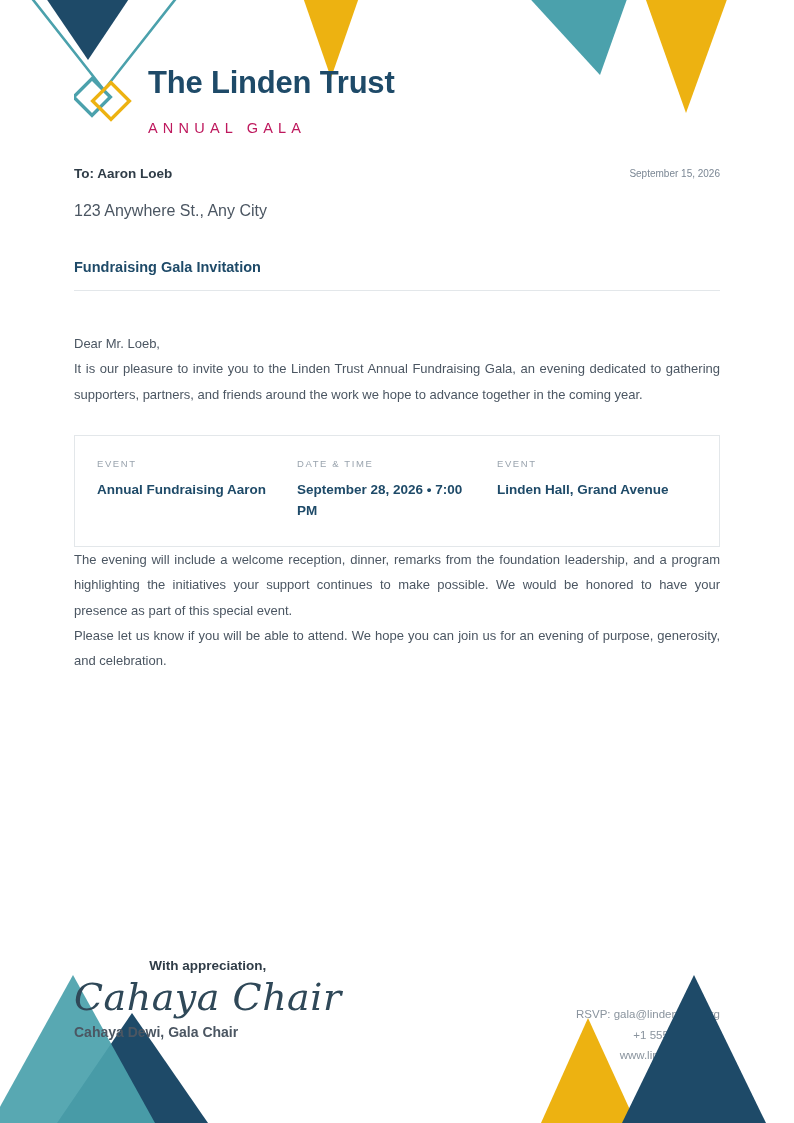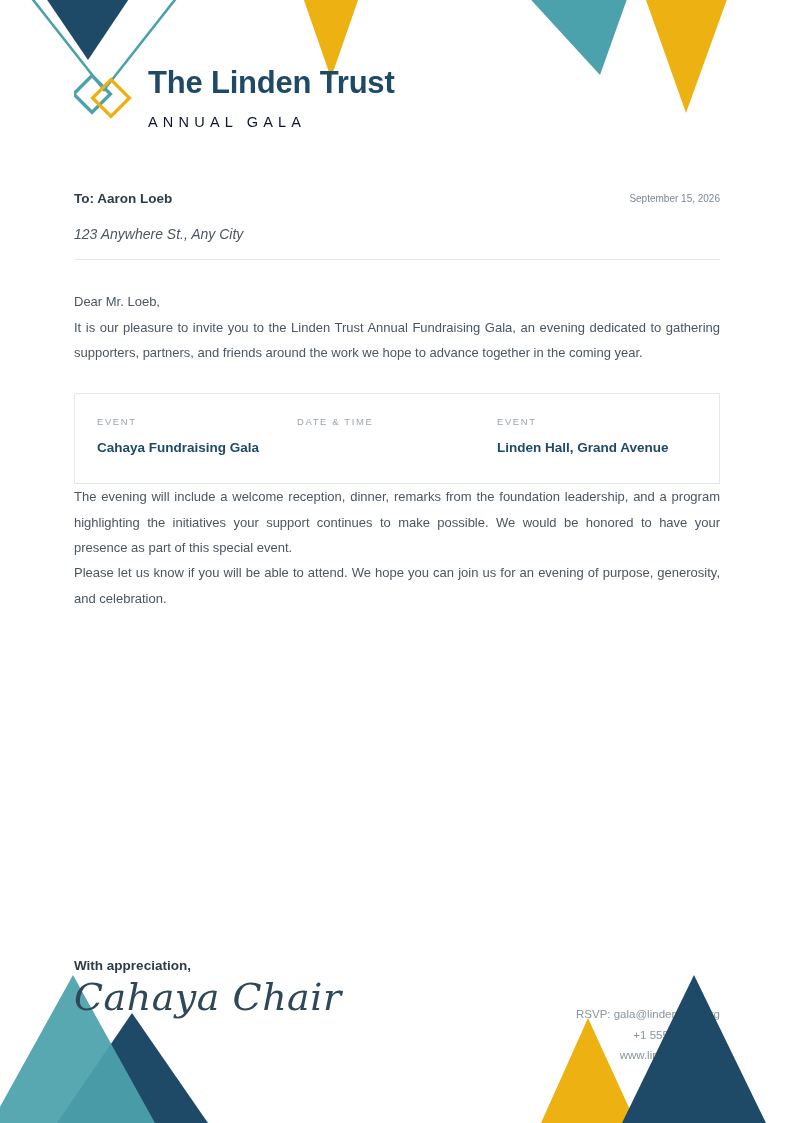--- a/index.html
+++ b/index.html
@@ -55,52 +55,51 @@
   .brand-title {
     font-size: 31px;
     font-weight: bold;
     color: #1e4a68;
     letter-spacing: -0.2px;
     line-height: 1.12;
     white-space: nowrap;
   }
   .brand-sub {
     font-size: 14.5px;
-    color: #0f172a;
+    color: #be185d;
     letter-spacing: 5.2px;
-    margin-top: 14px;
+    margin-top: 20px;
     font-weight: normal;
     white-space: nowrap;
   }
 
   
   .content {
     position: absolute;
     left: 74px;
-    top: 189px;
+    top: 164px;
     width: 646px;
   }
 
   .meta-row {
     display: flex;
     justify-content: space-between;
     align-items: flex-start;
   }
   .recipient-name {
     font-size: 13.5px;
     font-weight: bold;
     color: #2f3c47;
     line-height: 1.45;
   }
   .recipient-addr {
-    font-size: 14px;
+    font-size: 16px;
     color: #4b5662;
     line-height: 1.45;
     margin-top: 15px;
-    font-style: italic;
   }
   .letter-date {
     font-size: 10px;
     color: #7b8794;
     padding-top: 4px;
   }
 
   .subject {
     margin-top: 37px;
     font-size: 14.5px;
@@ -108,21 +107,21 @@
     color: #1e4a68;
   }
   .rule {
     margin-top: 15px;
     height: 1px;
     background: #e3e7ea;
     width: 100%;
   }
 
   .salutation {
-    margin-top: 30px;
+    margin-top: 41px;
     font-size: 13px;
     color: #4b5662;
     line-height: 1.9;
   }
   .para {
     font-size: 13px;
     color: #4b5662;
     line-height: 1.95;
     text-align: justify;
   }
@@ -156,20 +155,21 @@
   .sign-block {
     position: absolute;
     left: 74px;
     top: 958px;
     z-index: 3;
   }
   .sign-closing {
     font-size: 13.5px;
     font-weight: bold;
     color: #2f3c47;
+    text-align: center;
   }
   .sign-script {
     margin-top: 2px;
     font-family: "DejaVu Serif", serif;
     font-style: italic;
     font-size: 38px;
     color: #2f4858;
     line-height: 1.18;
     letter-spacing: 0.5px;
   }
@@ -242,52 +242,55 @@
   <div class="content">
 
     <div class="meta-row">
       <div>
         <div class="recipient-name">To: Aaron Loeb</div>
         <div class="recipient-addr">123 Anywhere St., Any City</div>
       </div>
       <div class="letter-date">September 15, 2026</div>
     </div>
 
+    <div class="subject">Fundraising Gala Invitation</div>
     <div class="rule"></div>
 
     <div class="salutation">Dear Mr. Loeb,</div>
     <div class="para">It is our pleasure to invite you to the Linden Trust Annual Fundraising Gala, an evening dedicated to gathering supporters, partners, and friends around the work we hope to advance together in the coming year.</div>
 
     <div class="details-card">
       <div class="detail-col">
         <div class="detail-label">EVENT</div>
-        <div class="detail-value">Cahaya Fundraising Gala</div>
+        <div class="detail-value">Annual Fundraising Aaron</div>
       </div>
       <div class="detail-col">
         <div class="detail-label">DATE &amp; TIME</div>
+        <div class="detail-value">September 28, 2026 • 7:00 PM</div>
       </div>
       <div class="detail-col">
         <div class="detail-label">EVENT</div>
         <div class="detail-value">Linden Hall, Grand Avenue</div>
       </div>
     </div>
 
     <div class="para">The evening will include a welcome reception, dinner, remarks from the foundation leadership, and a program highlighting the initiatives your support continues to make possible. We would be honored to have your presence as part of this special event.</div>
     <div class="para">Please let us know if you will be able to attend. We hope you can join us for an evening of purpose, generosity, and celebration.</div>
   </div>
 
   <div class="footer-contact">
     <div>RSVP: gala@lindentrust.org</div>
     <div>+1 555 320 1884</div>
     <div>www.lindentrust.org</div>
   </div>
 
   <div class="sign-block">
     <div class="sign-closing">With appreciation,</div>
     <div class="sign-script">Cahaya Chair</div>
+    <div class="sign-name">Cahaya Dewi, Gala Chair</div>
   </div>
 
   <div class="footer-deco">
     <svg width="794" height="170" viewBox="0 0 794 170" xmlns="http://www.w3.org/2000/svg">
 
       <polygon points="132,60 208,170 57,170" fill="#1e4a68"></polygon>
 
       <polygon points="73,22 155,170 -9,170" fill="#4ba1ac" opacity="0.93"></polygon>
 
       <polygon points="588,65 636,170 541,170" fill="#edb211"></polygon>

